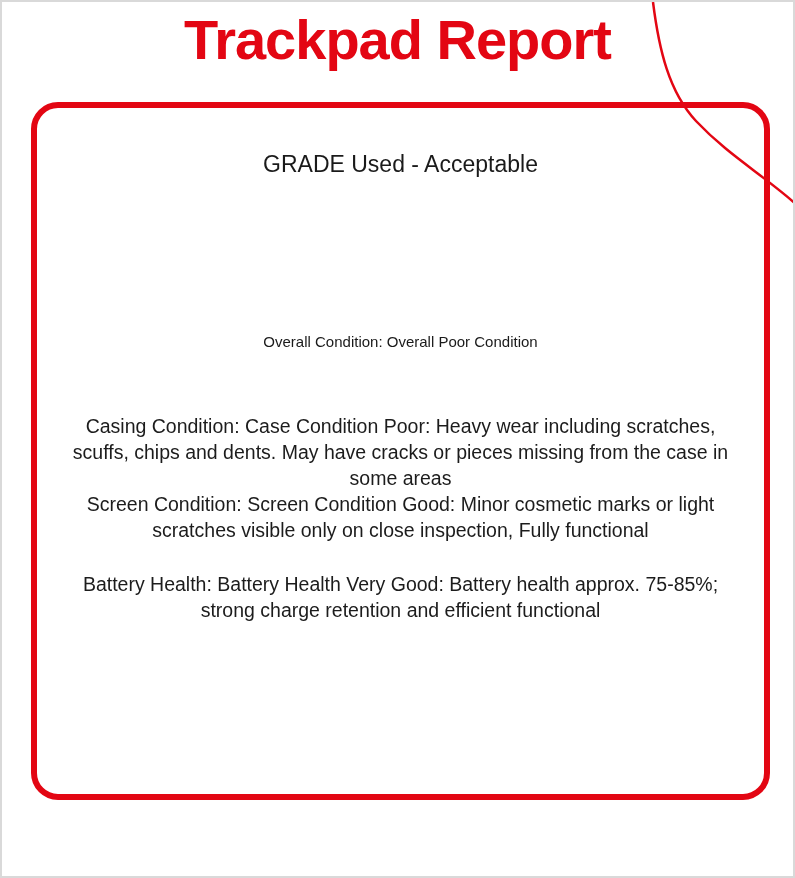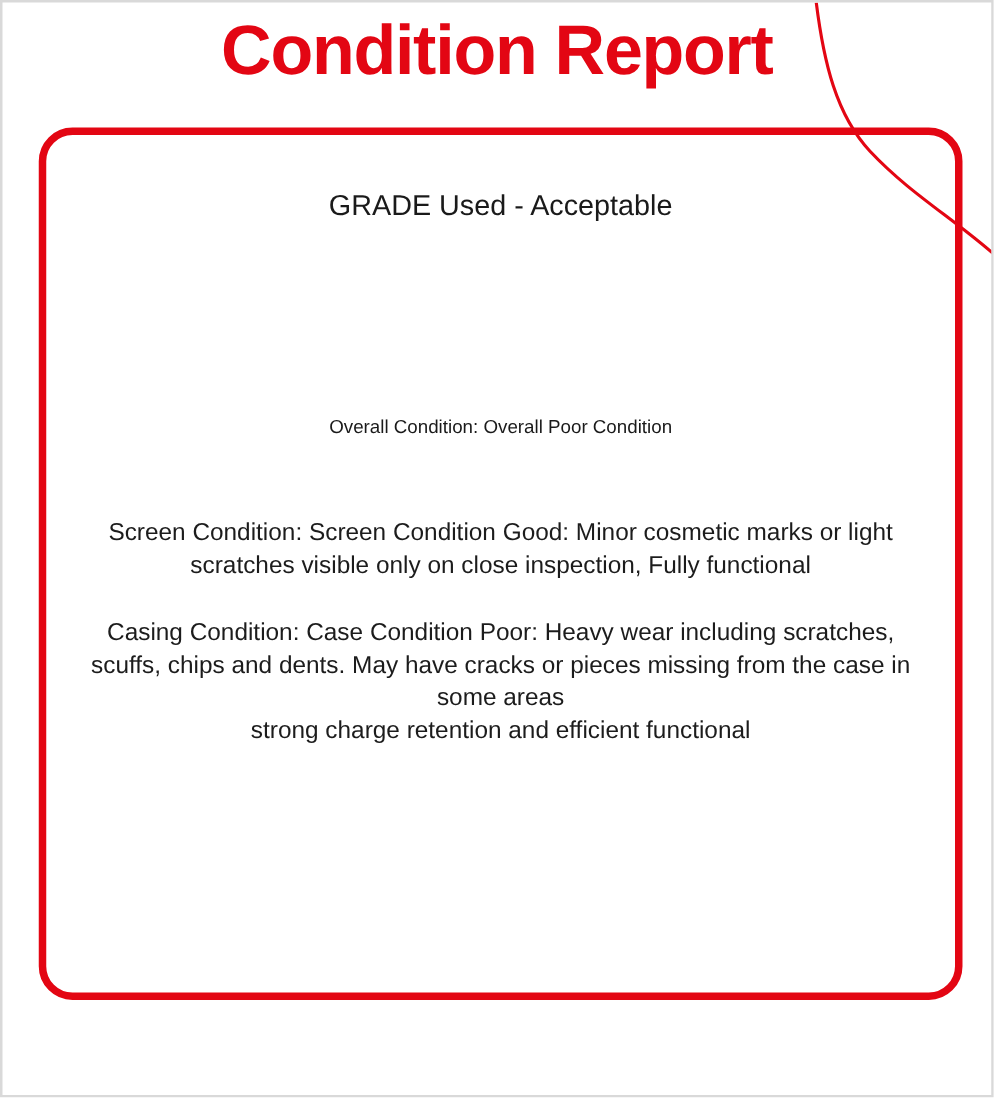--- a/index.html
+++ b/index.html
@@ -88,41 +88,42 @@
 </style>
 </head>
 <body>
 
 <div class="page">
 
   <svg class="swoosh" viewBox="0 0 795 878" aria-hidden="true">
     <path d="M 651 0 C 657 48 667 90 694 119 C 726 153 760 172 795 203" fill="none" stroke="#e30613" stroke-width="2.5"></path>
   </svg>
 
-  <h1 class="title">Condition Report</h1>
+  <h1 class="title">Trackpad Report</h1>
 
   <div class="frame">
 
     <div class="grade">GRADE Used - Acceptable</div>
 
     <div class="overall">Overall Condition: Overall Poor Condition</div>
 
     <div class="sections">
 
-      <p class="sec sec-screen">
-        <span class="ln">Screen Condition: Screen Condition Good: Minor cosmetic marks or light</span>
-        <span class="ln">scratches visible only on close inspection, Fully functional</span>
-      </p>
-
       <p class="sec sec-casing">
         <span class="ln">Casing Condition: Case Condition Poor: Heavy wear including scratches,</span>
         <span class="ln">scuffs, chips and dents. May have cracks or pieces missing from the case in</span>
         <span class="ln">some areas</span>
       </p>
 
+      <p class="sec sec-screen">
+        <span class="ln">Screen Condition: Screen Condition Good: Minor cosmetic marks or light</span>
+        <span class="ln">scratches visible only on close inspection, Fully functional</span>
+      </p>
+
 
       <p class="sec sec-battery">
+        <span class="ln">Battery Health: Battery Health Very Good: Battery health approx. 75-85%;</span>
         <span class="ln">strong charge retention and efficient functional</span>
       </p>
 
     </div>
   </div>
 </div>
 
 </body></html>

